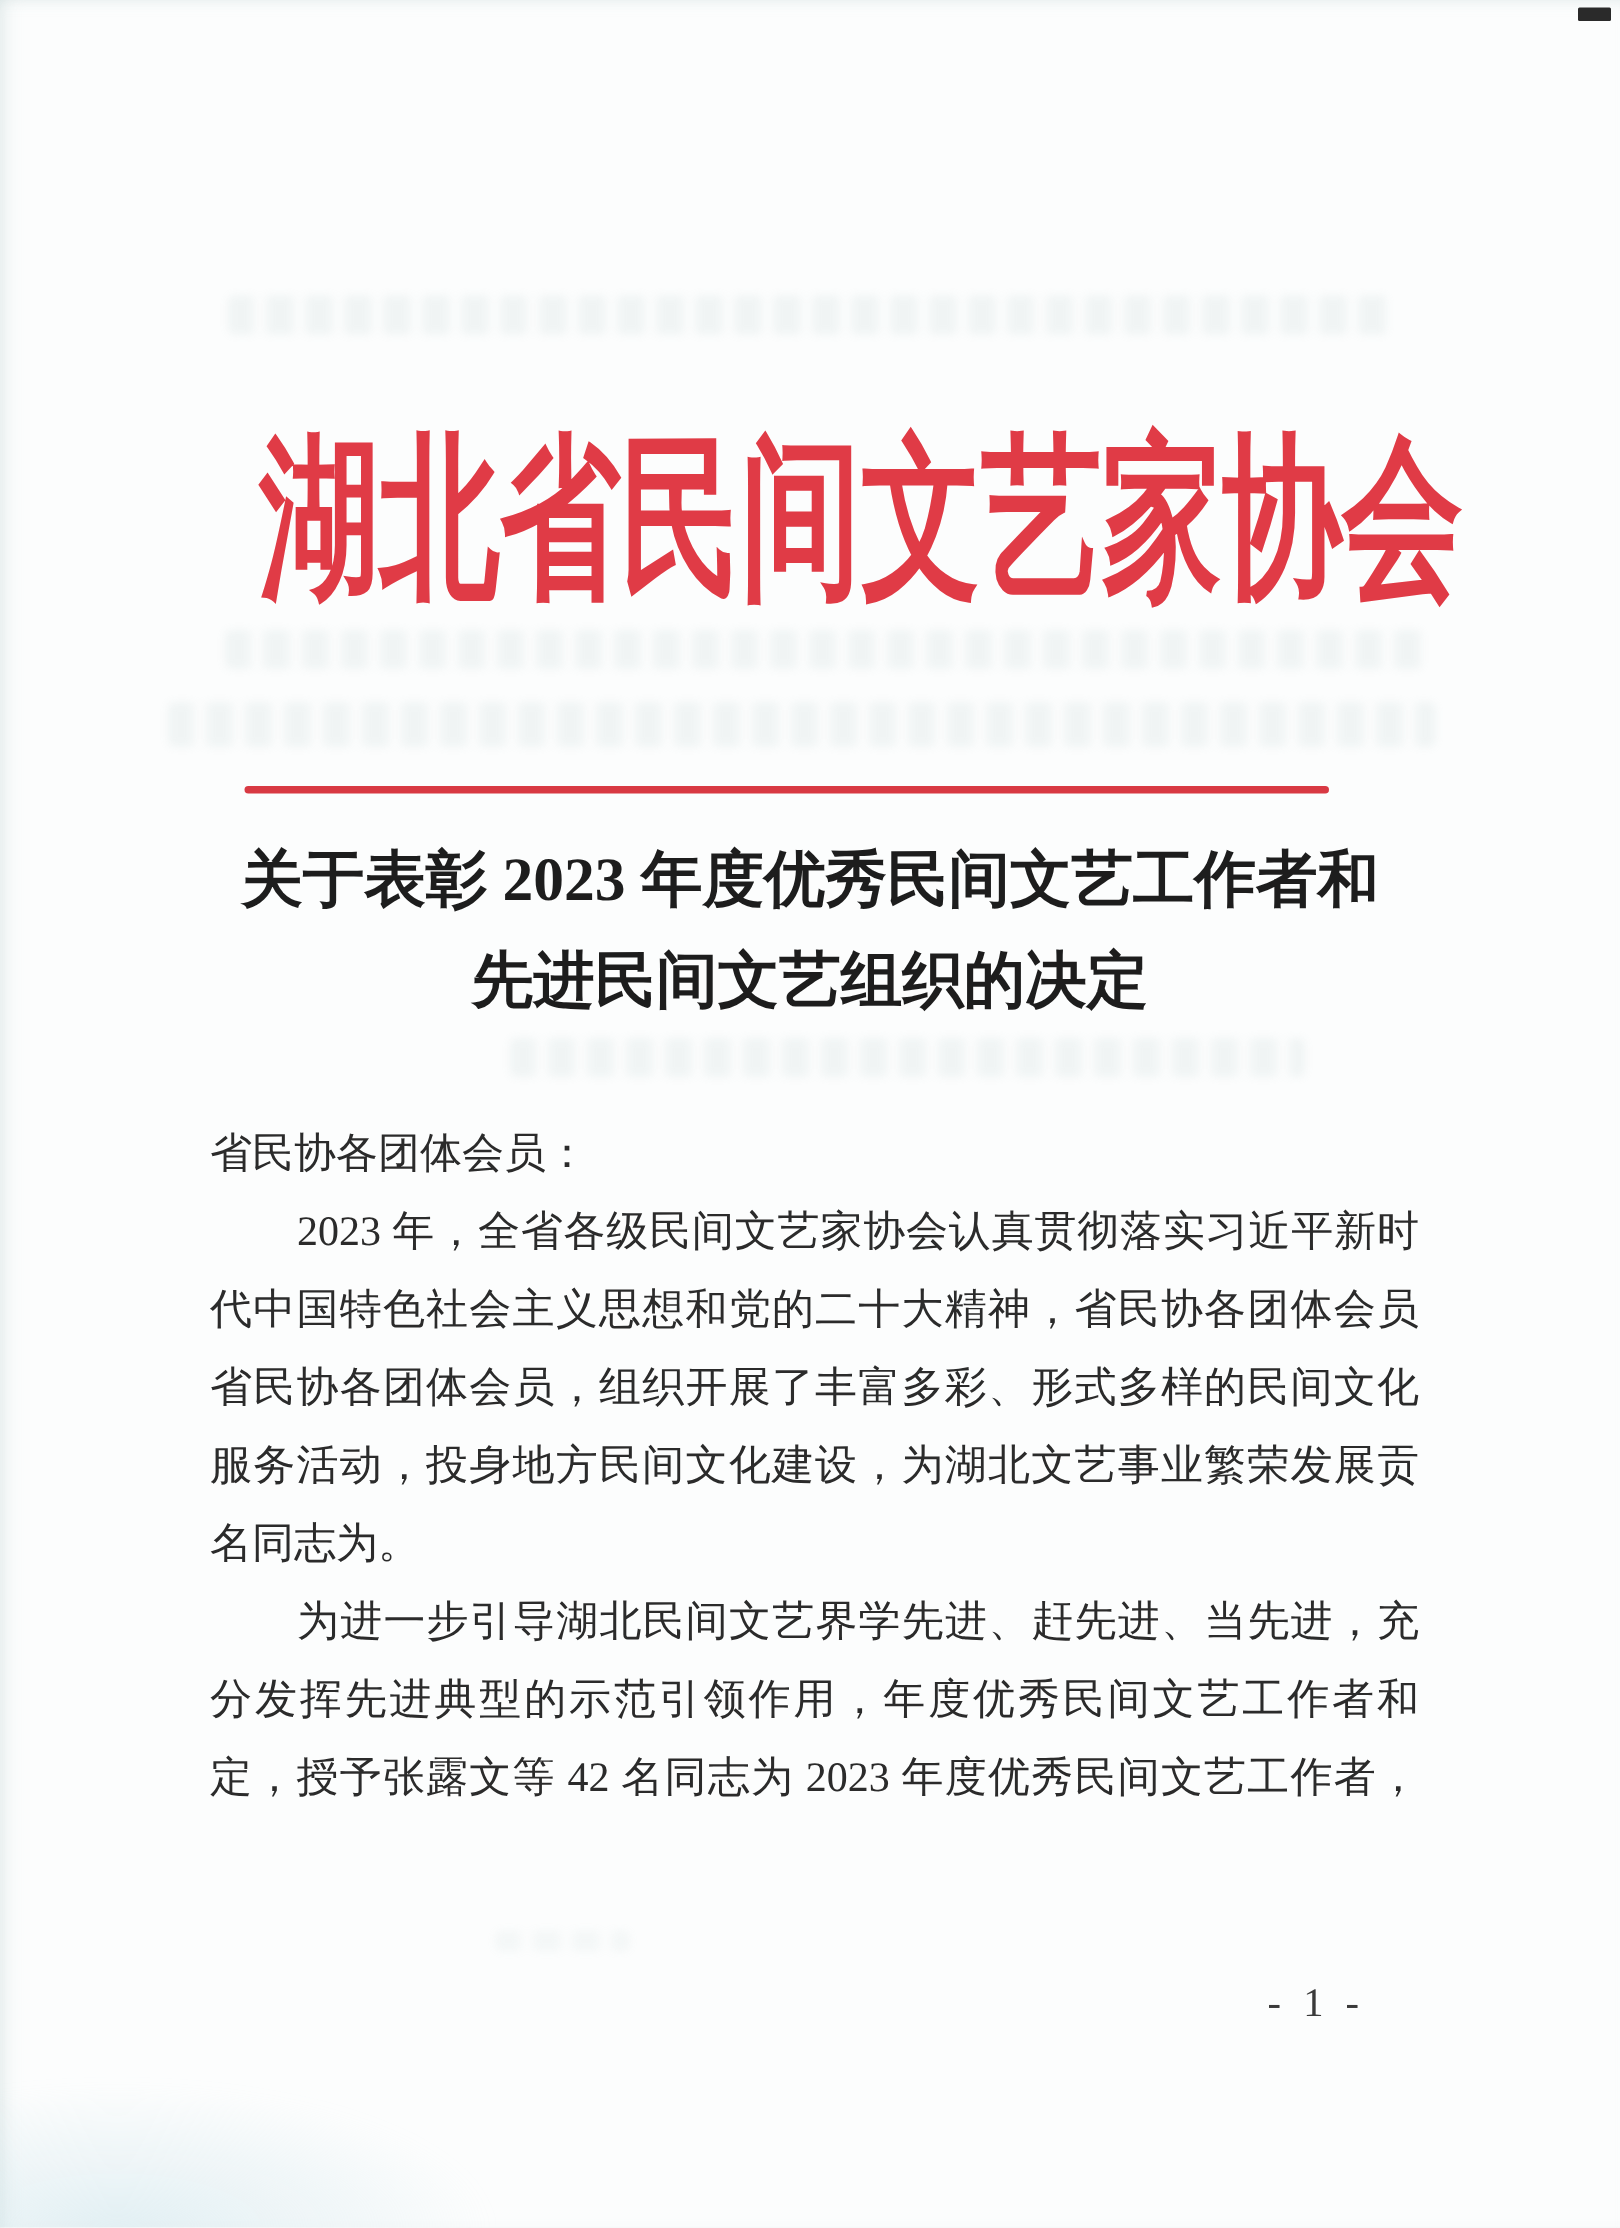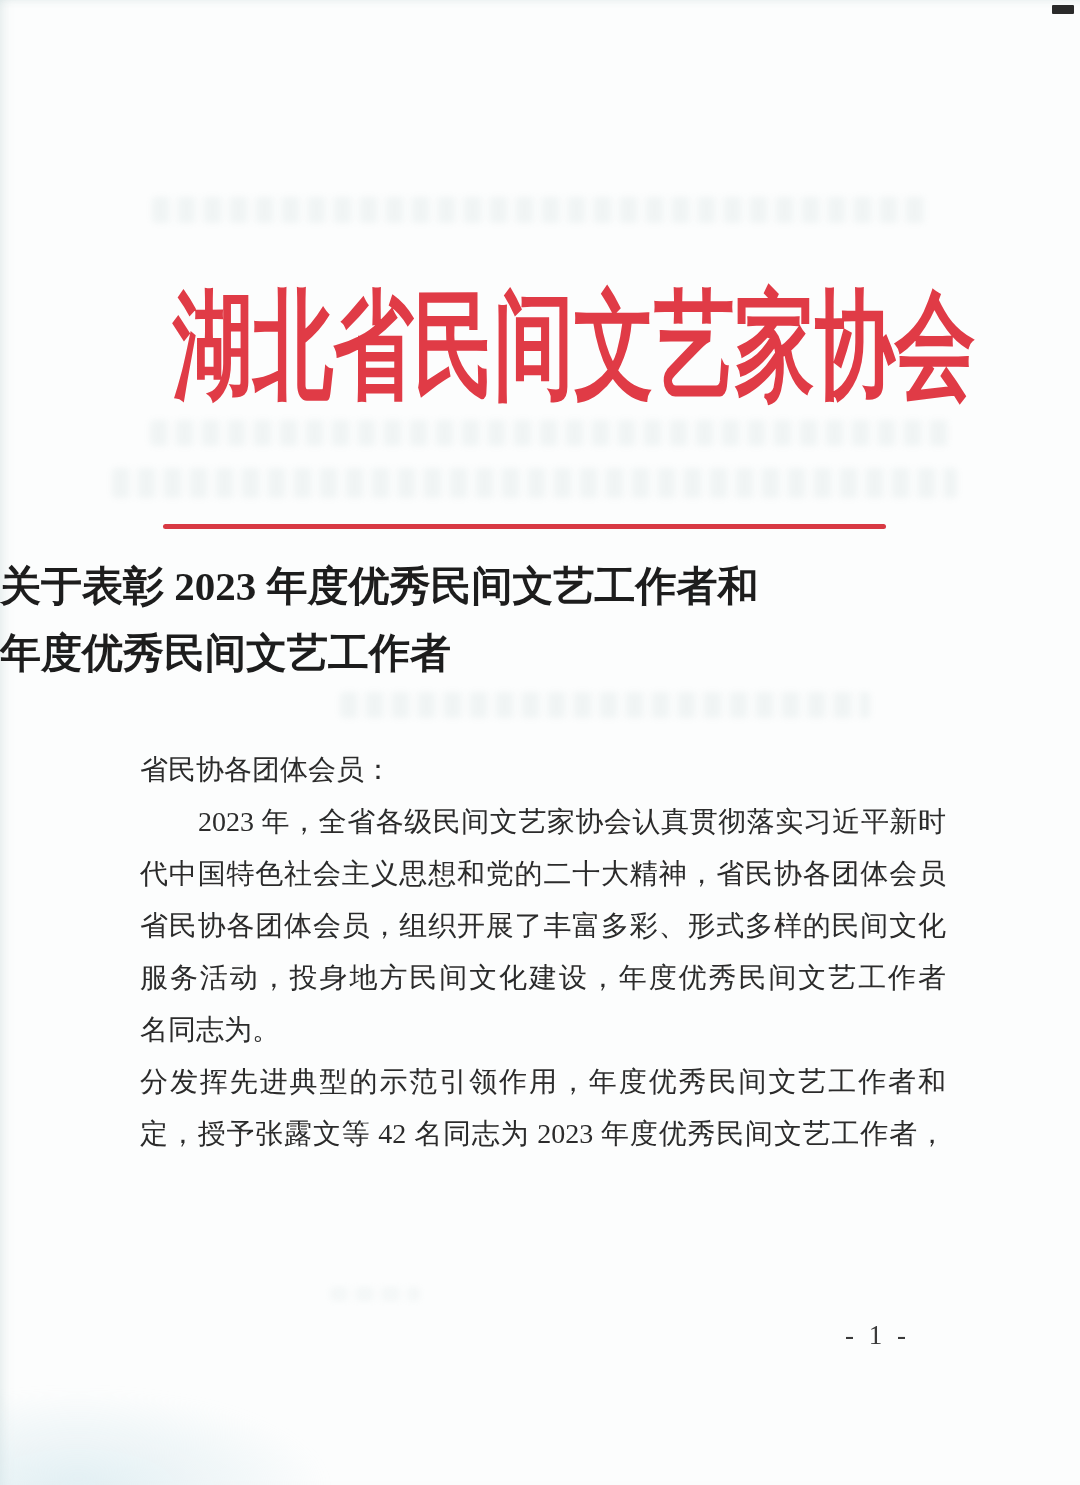--- a/index.html
+++ b/index.html
@@ -67,20 +67,21 @@
     position: absolute;
     left: 163px; top: 524px;
     width: 723px; height: 5px;
     background: var(--rule-red, #d83943);
     border-radius: 3px;
   }
   .doc-title {
     position: absolute;
     left: 0; top: 553px;
     width: 1080px;
+    text-align: center;
     font-weight: bold;
     font-size: 41px;
     line-height: 67px;
     color: var(--title-ink, #1d1d1d);
     letter-spacing: 0;
   }
   .body-text {
     position: absolute;
     left: 140px; top: 744px;
     width: 806px;
@@ -122,29 +123,30 @@
   <div class="ghost g4"></div>
   <div class="ghost g5"></div>
   <div class="corner-smudge"></div>
 
   <div class="org-name">湖北省民间文艺家协会</div>
 
   <div class="red-rule"></div>
 
   <div class="doc-title">
     <div>关于表彰 2023 年度优秀民间文艺工作者和</div>
-    <div>年度优秀民间文艺工作者</div>
+    <div>先进民间文艺组织的决定</div>
   </div>
 
   <div class="body-text" id="bodyText">
       <div class="line">省民协各团体会员：</div>
       <div class="line j ind">2023 年，全省各级民间文艺家协会认真贯彻落实习近平新时</div>
       <div class="line j">代中国特色社会主义思想和党的二十大精神，省民协各团体会员</div>
       <div class="line j">省民协各团体会员，组织开展了丰富多彩、形式多样的民间文化活</div>
-      <div class="line j">服务活动，投身地方民间文化建设，年度优秀民间文艺工作者</div>
+      <div class="line j">服务活动，投身地方民间文化建设，为湖北文艺事业繁荣发展贡</div>
       <div class="line">名同志为。</div>
+      <div class="line j ind">为进一步引导湖北民间文艺界学先进、赶先进、当先进，充</div>
       <div class="line j">分发挥先进典型的示范引领作用，年度优秀民间文艺工作者和</div>
       <div class="line j">定，授予张露文等 42 名同志为 2023 年度优秀民间文艺工作者，</div>
     </div>
 
   <div class="page-number">- 1 -</div>
 
 </div>
 
 </body></html>

